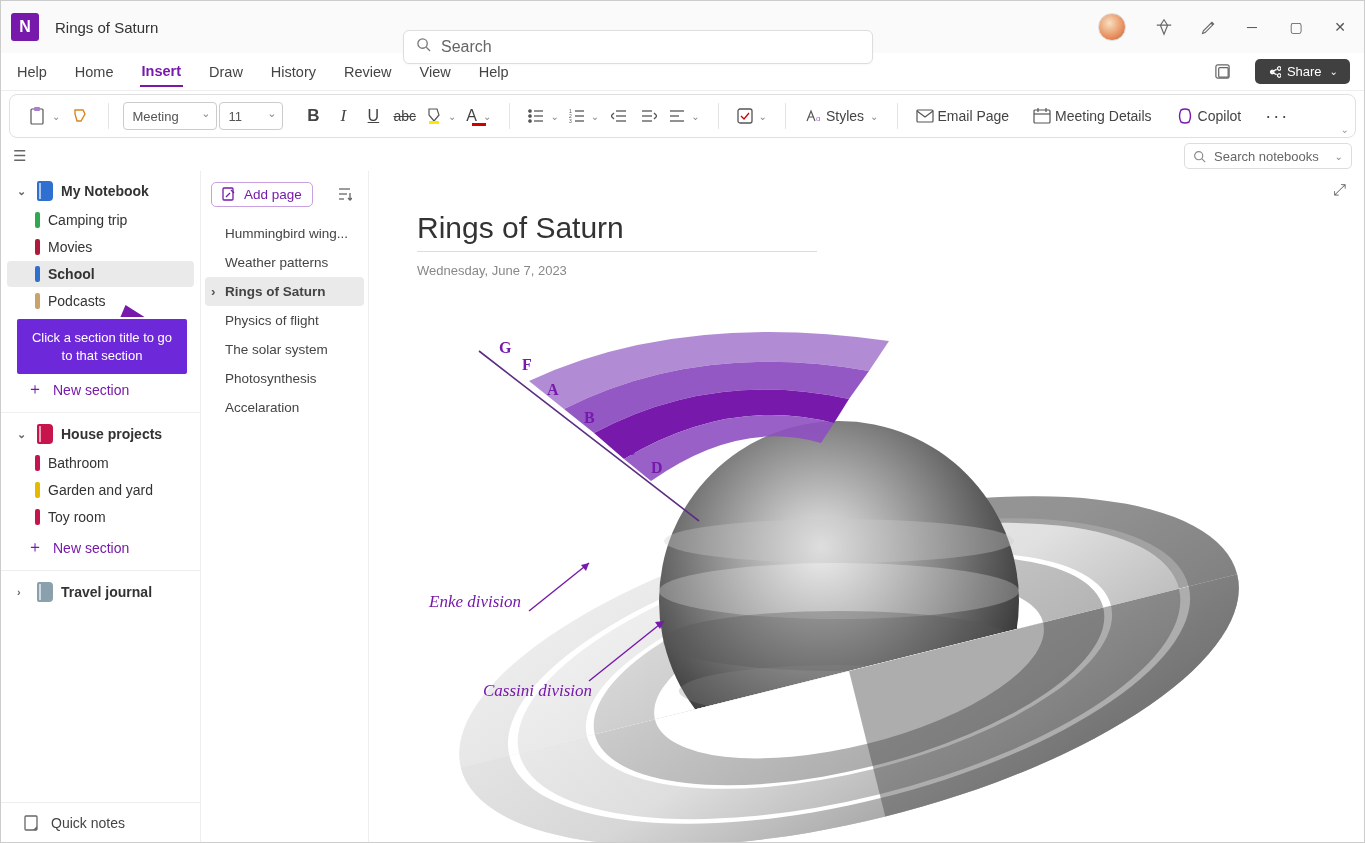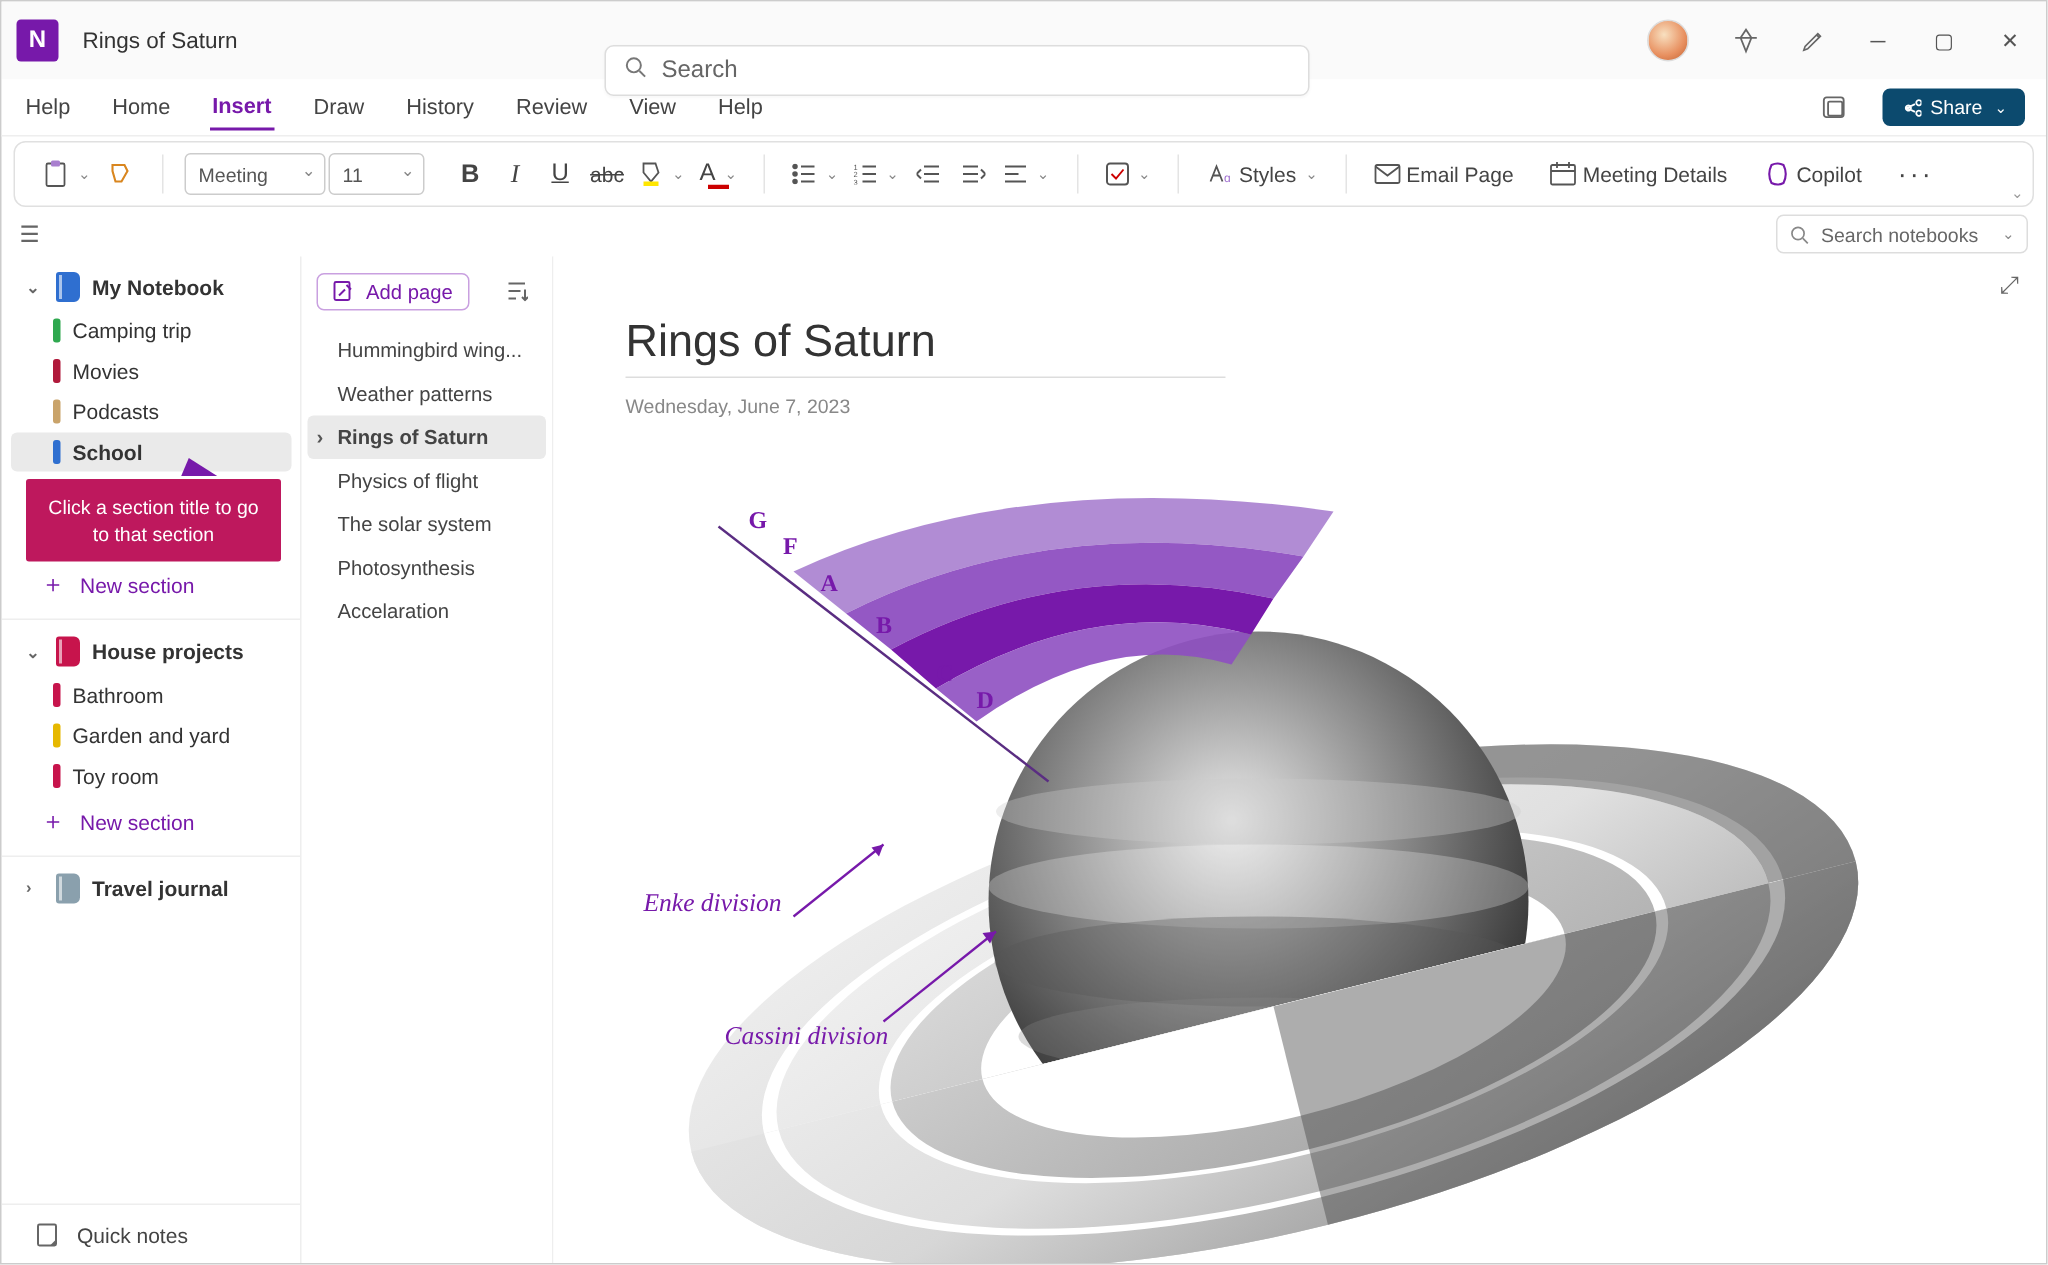--- a/index.html
+++ b/index.html
@@ -14,21 +14,21 @@
 .search-box { width: 100%; height: 34px; border: 1px solid #ddd; border-radius: 6px; background: #fff; display: flex; align-items: center; padding: 0 12px; color: #666; gap: 10px; box-shadow: 0 1px 2px rgba(0,0,0,.03); margin-top: 39px; }
 .win-controls { position: absolute; right: 6px; top: 0; height: 52px; display: flex; align-items: center; gap: 8px; }
 .win-btn { width: 36px; height: 36px; display: flex; align-items: center; justify-content: center; color: #555; font-size: 14px; border-radius: 4px; }
 .avatar { width: 28px; height: 28px; border-radius: 50%; background: radial-gradient(circle at 40% 35%, #f8e0c0, #e89060 60%, #c06030); margin-right: 12px; border: 1px solid #ddd; }
 
 
 .menurow { height: 38px; display: flex; align-items: center; padding: 0 14px; gap: 24px; border-bottom: 1px solid #eee; background: #fff; }
 .menutab { font-size: 14.5px; color: #444; padding: 6px 2px; cursor: pointer; }
 .menutab.active { color: #7719aa; border-bottom: 2px solid #7719aa; font-weight: 600; }
 .menu-right { margin-left: auto; display: flex; align-items: center; gap: 14px; }
-.share-btn { background: #0c4a6e; color: #fff; border-radius: 5px; padding: 5px 12px; font-size: 13px; display: flex; align-items: center; gap: 6px; }
+.share-btn { background: #404040; color: #fff; border-radius: 5px; padding: 5px 12px; font-size: 13px; display: flex; align-items: center; gap: 6px; }
 
 
 .ribbon { height: 44px; margin: 3px 8px; border: 1px solid #e0e0e0; border-radius: 8px; display: flex; align-items: center; padding: 0 8px; gap: 4px; background: #fff; position: relative; }
 .rb-group { display: flex; align-items: center; gap: 2px; padding: 0 6px; }
 .rb-sep { width: 1px; height: 26px; background: #e4e4e4; margin: 0 4px; }
 .rb-btn { min-width: 28px; height: 30px; display: flex; align-items: center; justify-content: center; border-radius: 4px; color: #444; font-size: 15px; padding: 0 4px; gap: 4px; cursor: pointer; }
 .rb-select { height: 28px; border: 1px solid #ccc; border-radius: 4px; padding: 0 22px 0 8px; font-size: 13px; background: #fff; display: flex; align-items: center; position: relative; color: #555; }
 .rb-select::after { content: "⌄"; position: absolute; right: 6px; color: #888; font-size: 11px; top: 4px; }
 .font-name { width: 94px; }
 .font-size { width: 64px; }
@@ -50,21 +50,21 @@
 .nb-item, .sec-item { display: flex; align-items: center; padding: 5px 10px; gap: 8px; font-size: 14px; color: #333; cursor: pointer; border-radius: 4px; margin: 1px 6px; }
 .nb-item { font-weight: 600; }
 .nb-icon { width: 16px; height: 20px; border-radius: 2px 4px 4px 2px; display: inline-block; position: relative; }
 .nb-icon::before { content:""; position:absolute; left: 2px; top:2px; bottom:2px; width:2px; background: rgba(255,255,255,.6); }
 .sec-dot { width: 5px; height: 16px; border-radius: 2px; display: inline-block; margin-left: 18px; }
 .sec-item.selected { background: #eaeaea; font-weight: 600; }
 .exp { width: 12px; color: #666; font-size: 11px; }
 .new-sec { color: #7719aa; padding: 6px 10px 6px 30px; font-size: 14px; display: flex; align-items: center; gap: 10px; cursor: pointer; }
 .new-sec .plus { color: #7719aa; font-size: 16px; margin-left: -4px; }
 
-.tooltip { position: absolute; left: 16px; top: 148px; width: 170px; background: #be185d; color: #fff; font-size: 13px; padding: 10px 12px; border-radius: 2px; text-align: center; line-height: 1.35; z-index: 10; }
+.tooltip { position: absolute; left: 16px; top: 148px; width: 170px; background: #6d28d9; color: #fff; font-size: 13px; padding: 10px 12px; border-radius: 2px; text-align: center; line-height: 1.35; z-index: 10; }
 .tooltip::before { content: ""; position: absolute; top: -14px; left: 100px; border: 12px solid transparent; border-bottom-color: #7719aa; border-top: none; transform: skewX(30deg); }
 
 .quicknotes { position: absolute; bottom: 0; left: 0; width: 200px; height: 40px; border-top: 1px solid #eee; display: flex; align-items: center; padding: 0 22px; gap: 12px; font-size: 14px; color: #444; background: #fff; }
 
 
 .addpage-row { display: flex; align-items: center; justify-content: space-between; padding: 0 10px 10px; }
 .addpage { border: 1px solid #c9a0e0; color: #7719aa; font-size: 13.5px; border-radius: 5px; padding: 4px 10px; display: flex; align-items: center; gap: 8px; cursor: pointer; }
 .page-item { padding: 7px 14px 7px 20px; font-size: 13.5px; color: #444; cursor: pointer; white-space: nowrap; overflow: hidden; text-overflow: ellipsis; border-radius: 4px; margin: 0 4px; position: relative; }
 .page-item.selected { background: #eaeaea; font-weight: 600; }
 .page-item.selected::before { content: "›"; position: absolute; left: 6px; color: #555; }
@@ -323,27 +323,27 @@
       <span>My Notebook</span>
     </div>
     <div class="sec-item">
         <span class="sec-dot" style="background:#2fa84f"></span>
         <span>Camping trip</span>
       </div>
     <div class="sec-item">
         <span class="sec-dot" style="background:#b0193b"></span>
         <span>Movies</span>
       </div>
+    <div class="sec-item selected">
+        <span class="sec-dot" style="background:#2f6fd0"></span>
+        <span>School</span>
+      </div>
     <div class="sec-item">
         <span class="sec-dot" style="background:#c9a36a"></span>
         <span>Podcasts</span>
-      </div>
-    <div class="sec-item selected">
-        <span class="sec-dot" style="background:#2f6fd0"></span>
-        <span>School</span>
       </div>
 
     <div class="tooltip"><span>Click a section title to go to that section</span></div>
 
     <div style="height:58px"></div>
     <div class="new-sec">
         <span class="plus">＋</span>
         <span>New section</span>
       </div>
 

